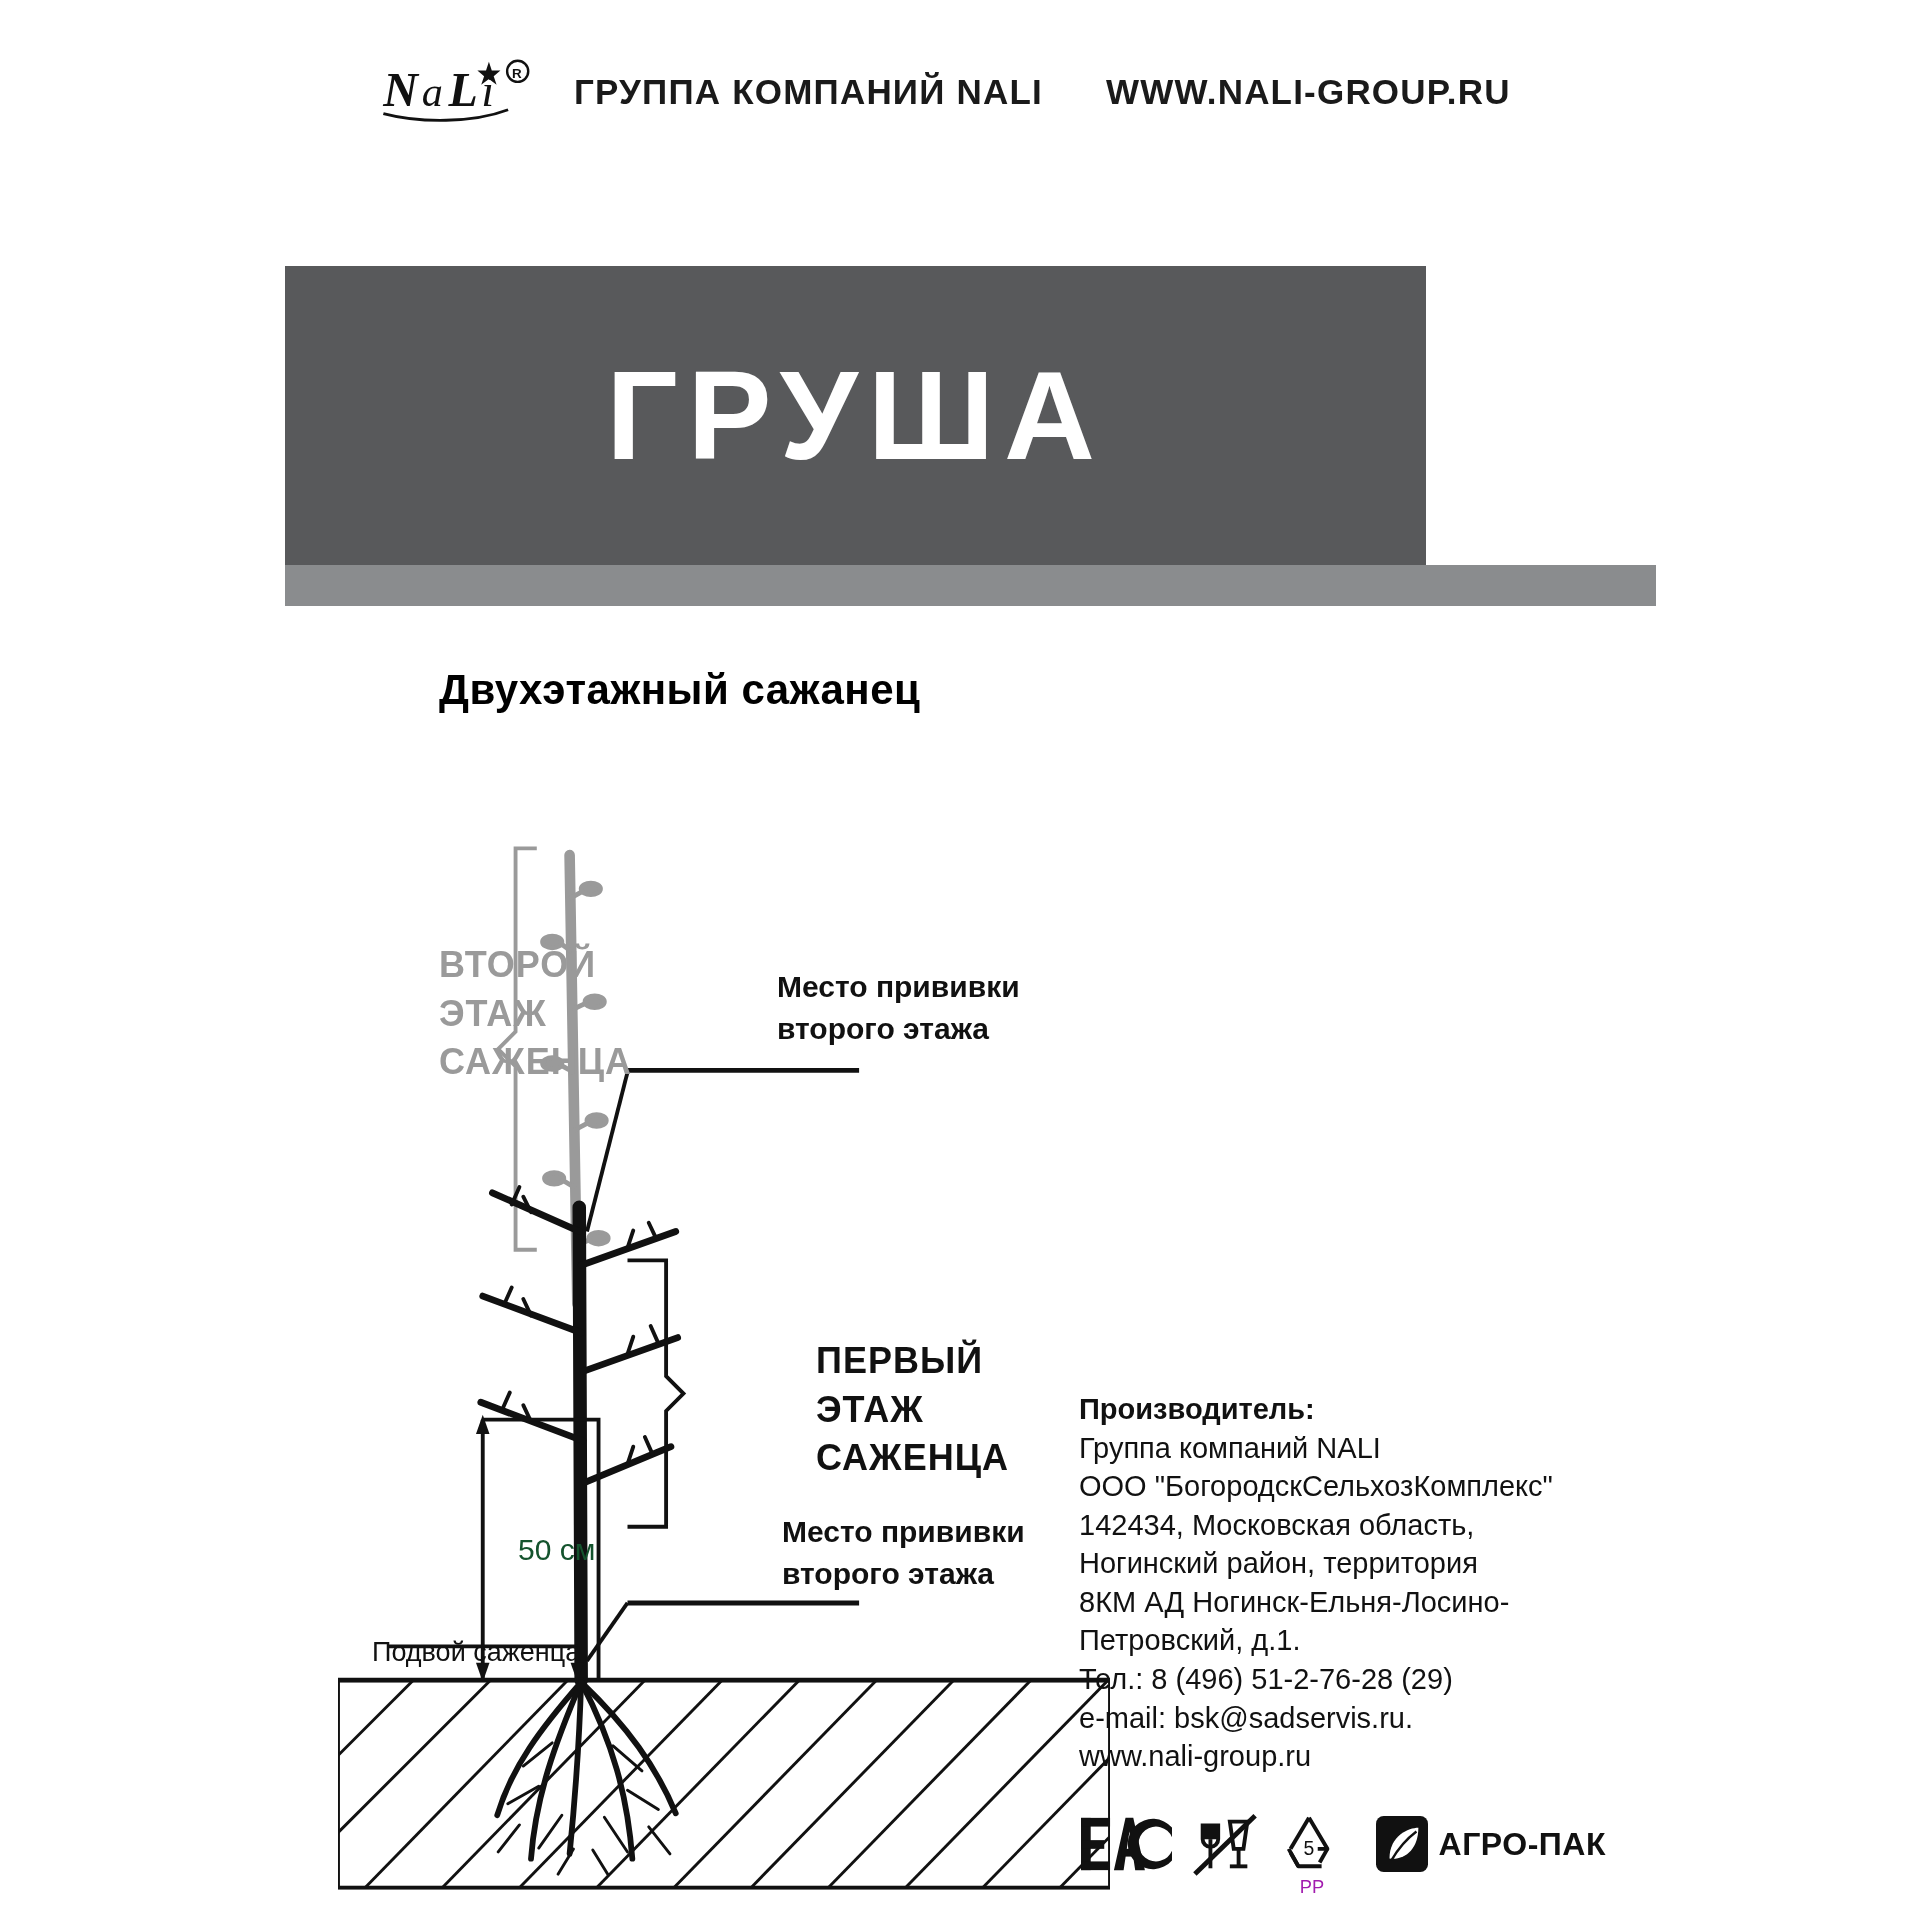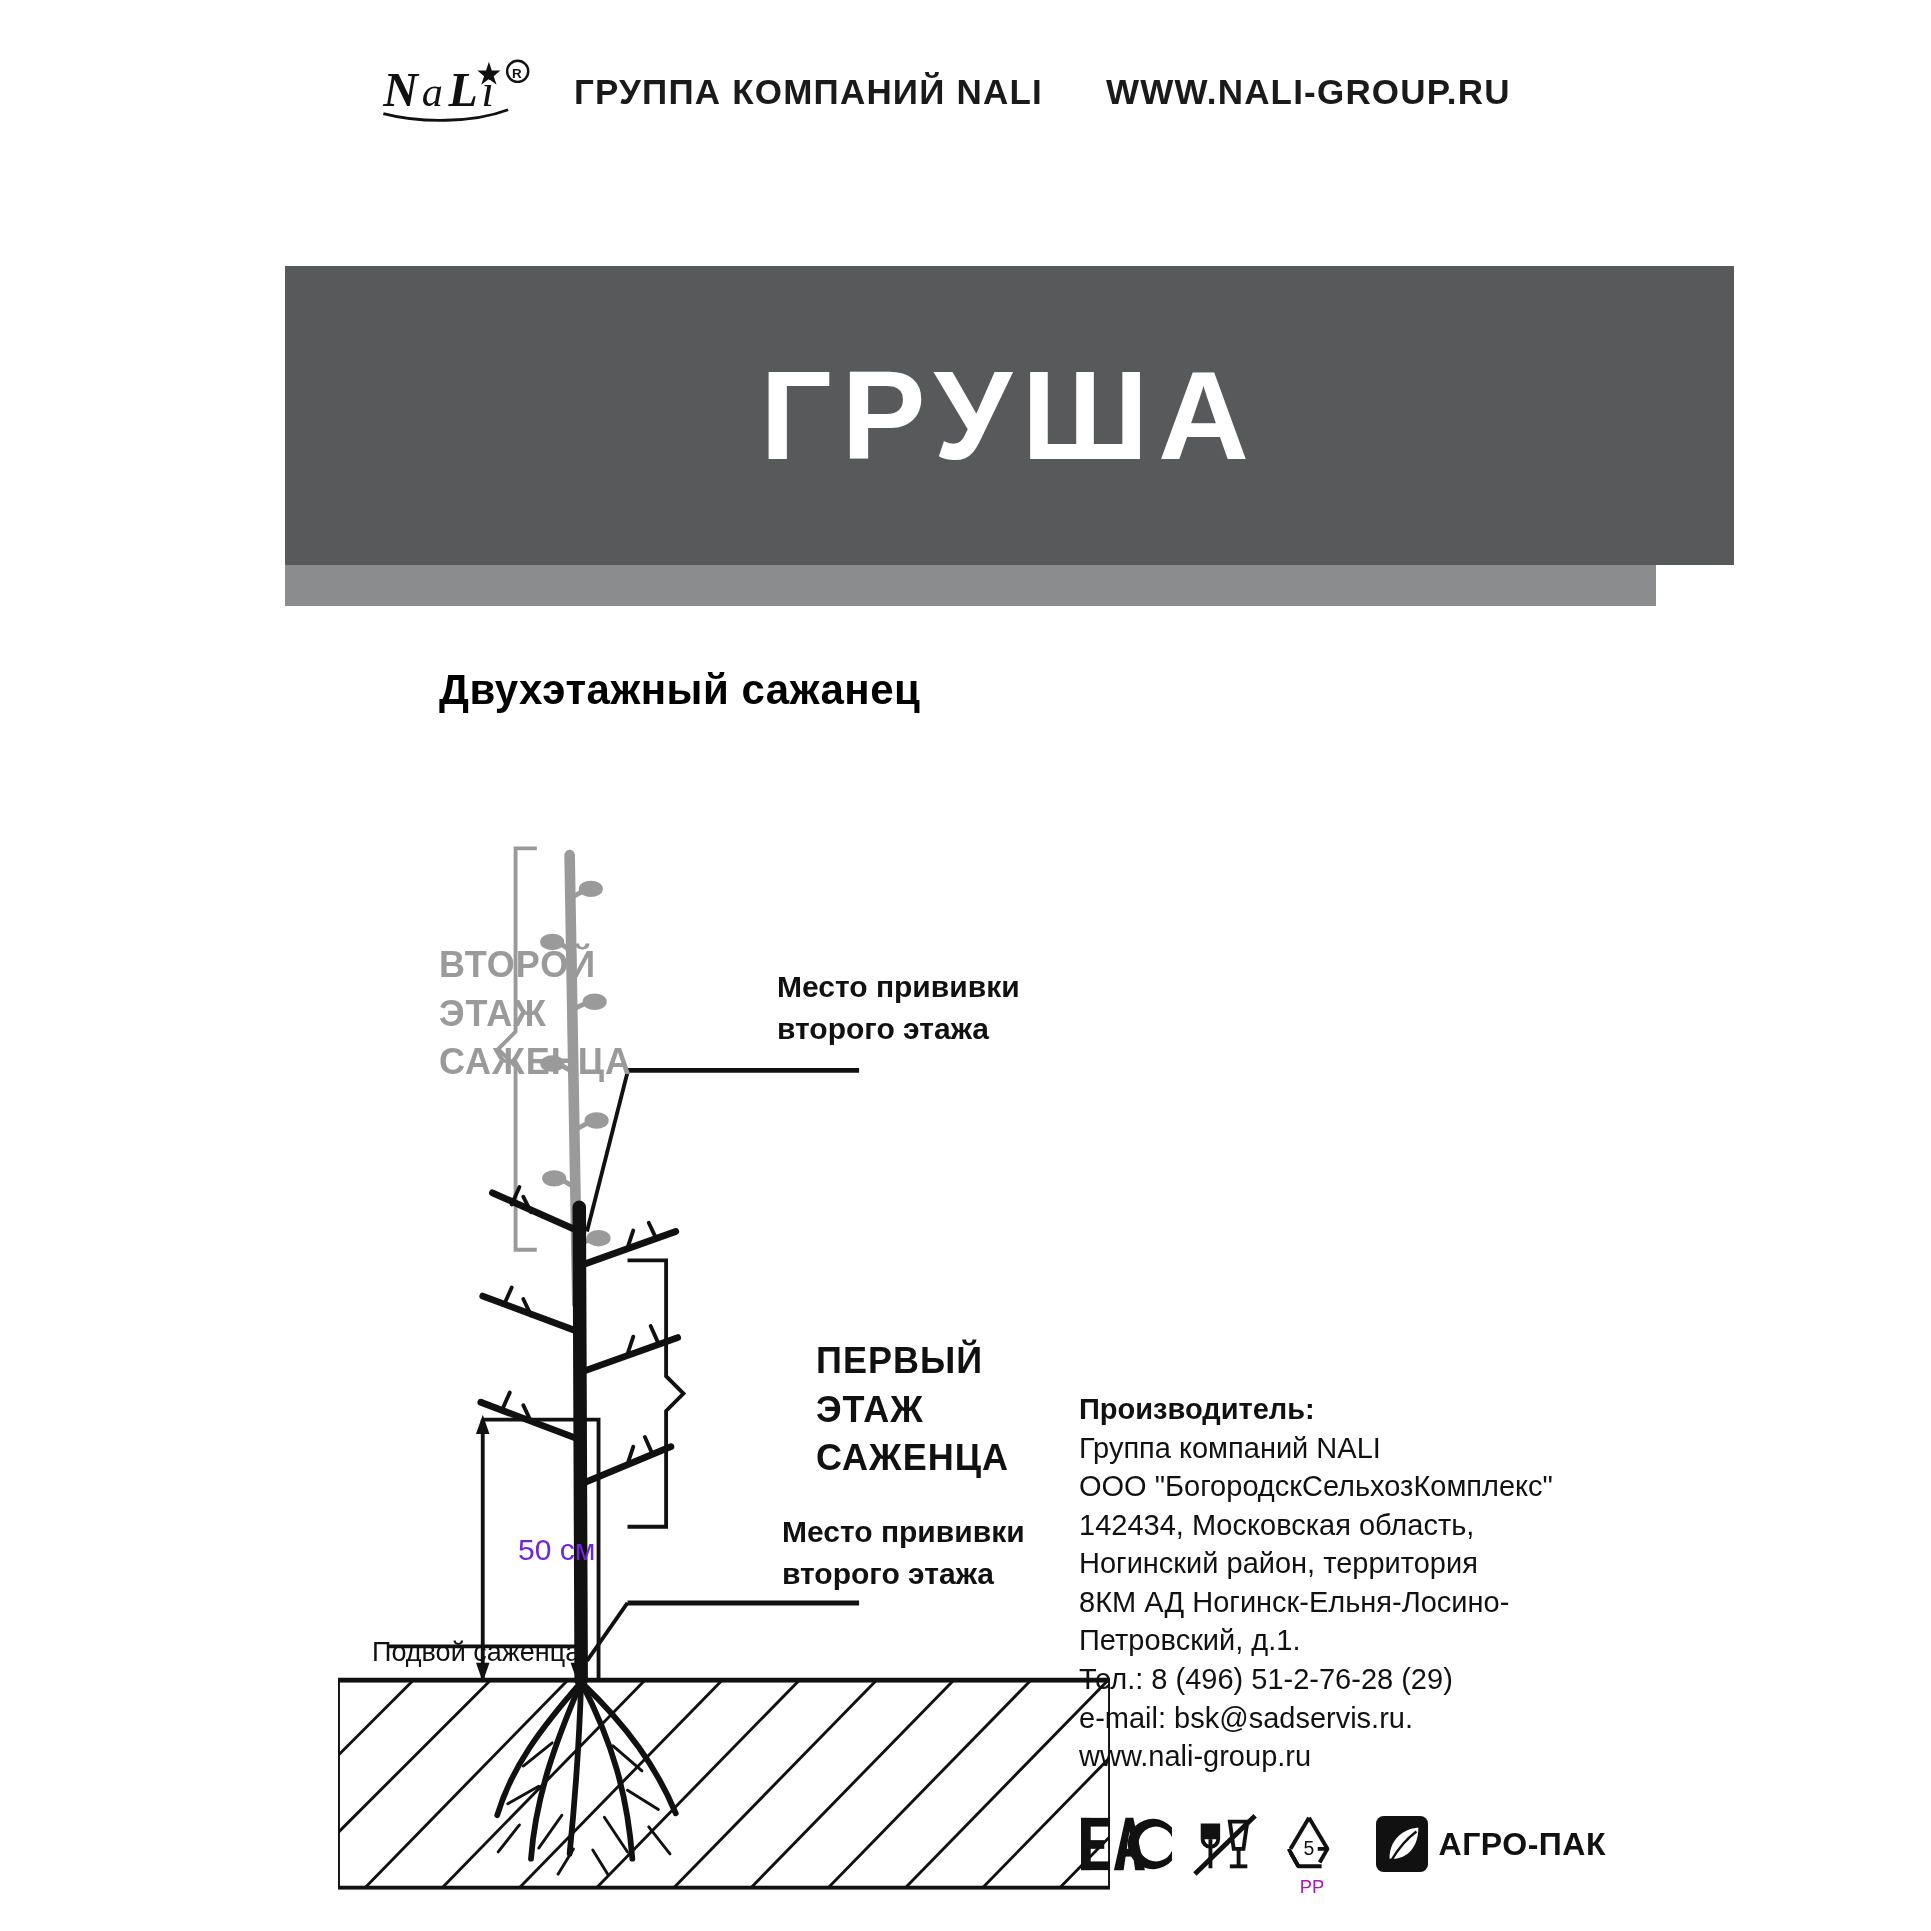--- a/index.html
+++ b/index.html
@@ -55,21 +55,21 @@
     white-space: nowrap;
     color: #1a1a1a;
     margin-left: 34px;
   }
 
   
   .banner {
     position: absolute;
     left: 285px;
     top: 266px;
-    width: 1449px;
+    width: 1141px;
     height: 299px;
     background: #58595b;
     display: flex;
     align-items: center;
     justify-content: center;
   }
   .banner-title {
     color: #ffffff;
     font-size: 126px;
     font-weight: bold;
@@ -156,21 +156,21 @@
     top: 1511px;
     font-size: 30px;
     font-weight: bold;
     color: #111111;
     line-height: 1.4;
   }
   .lbl-50 {
     left: 518px;
     top: 1533px;
     font-size: 30px;
-    color: #6d28d9;
+    color: #14532d;
   }
   .lbl-podvoy {
     left: 372px;
     top: 1637px;
     font-size: 27px;
     color: #111111;
   }
 
   
   .maker {

